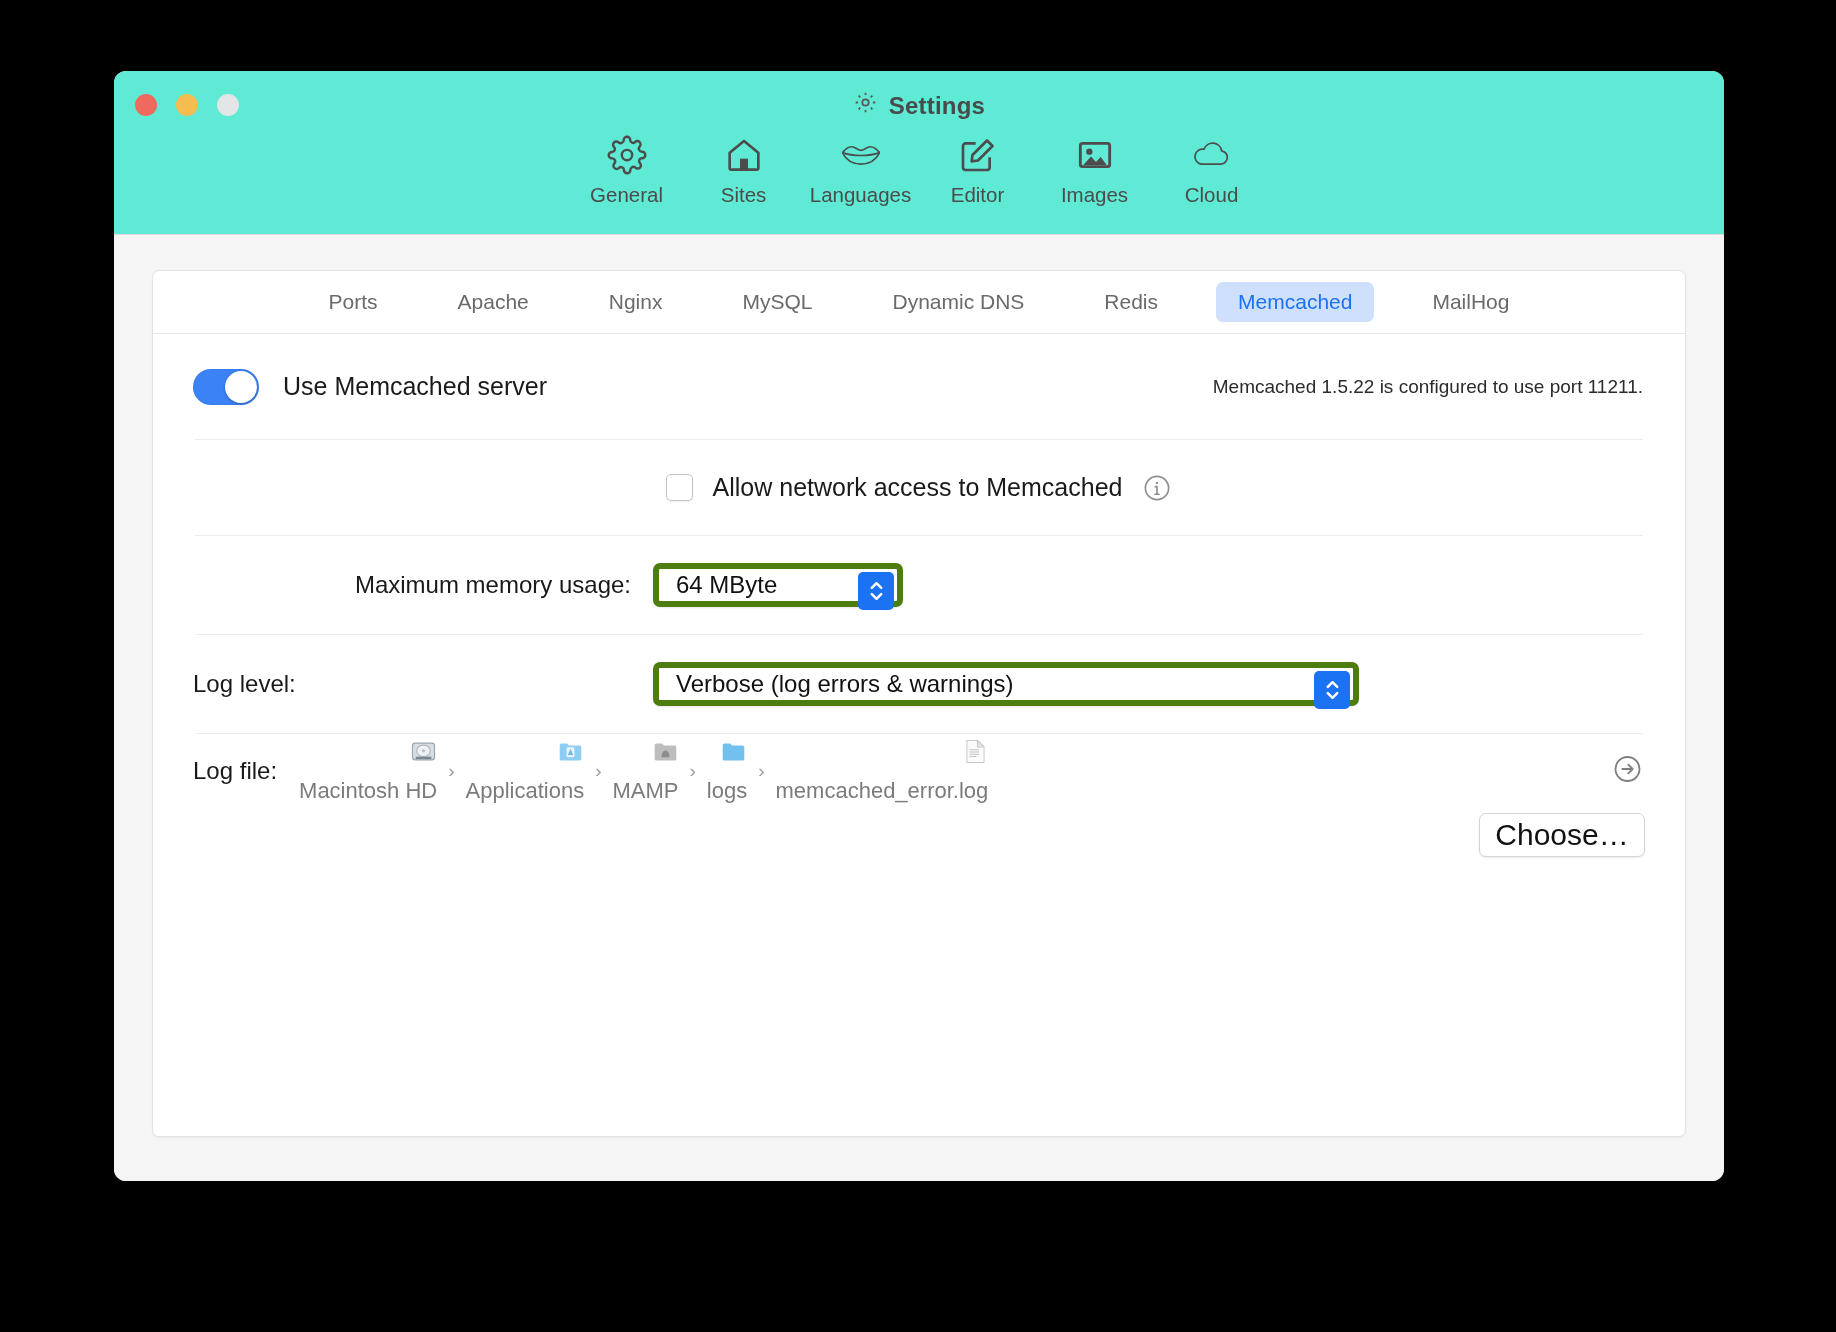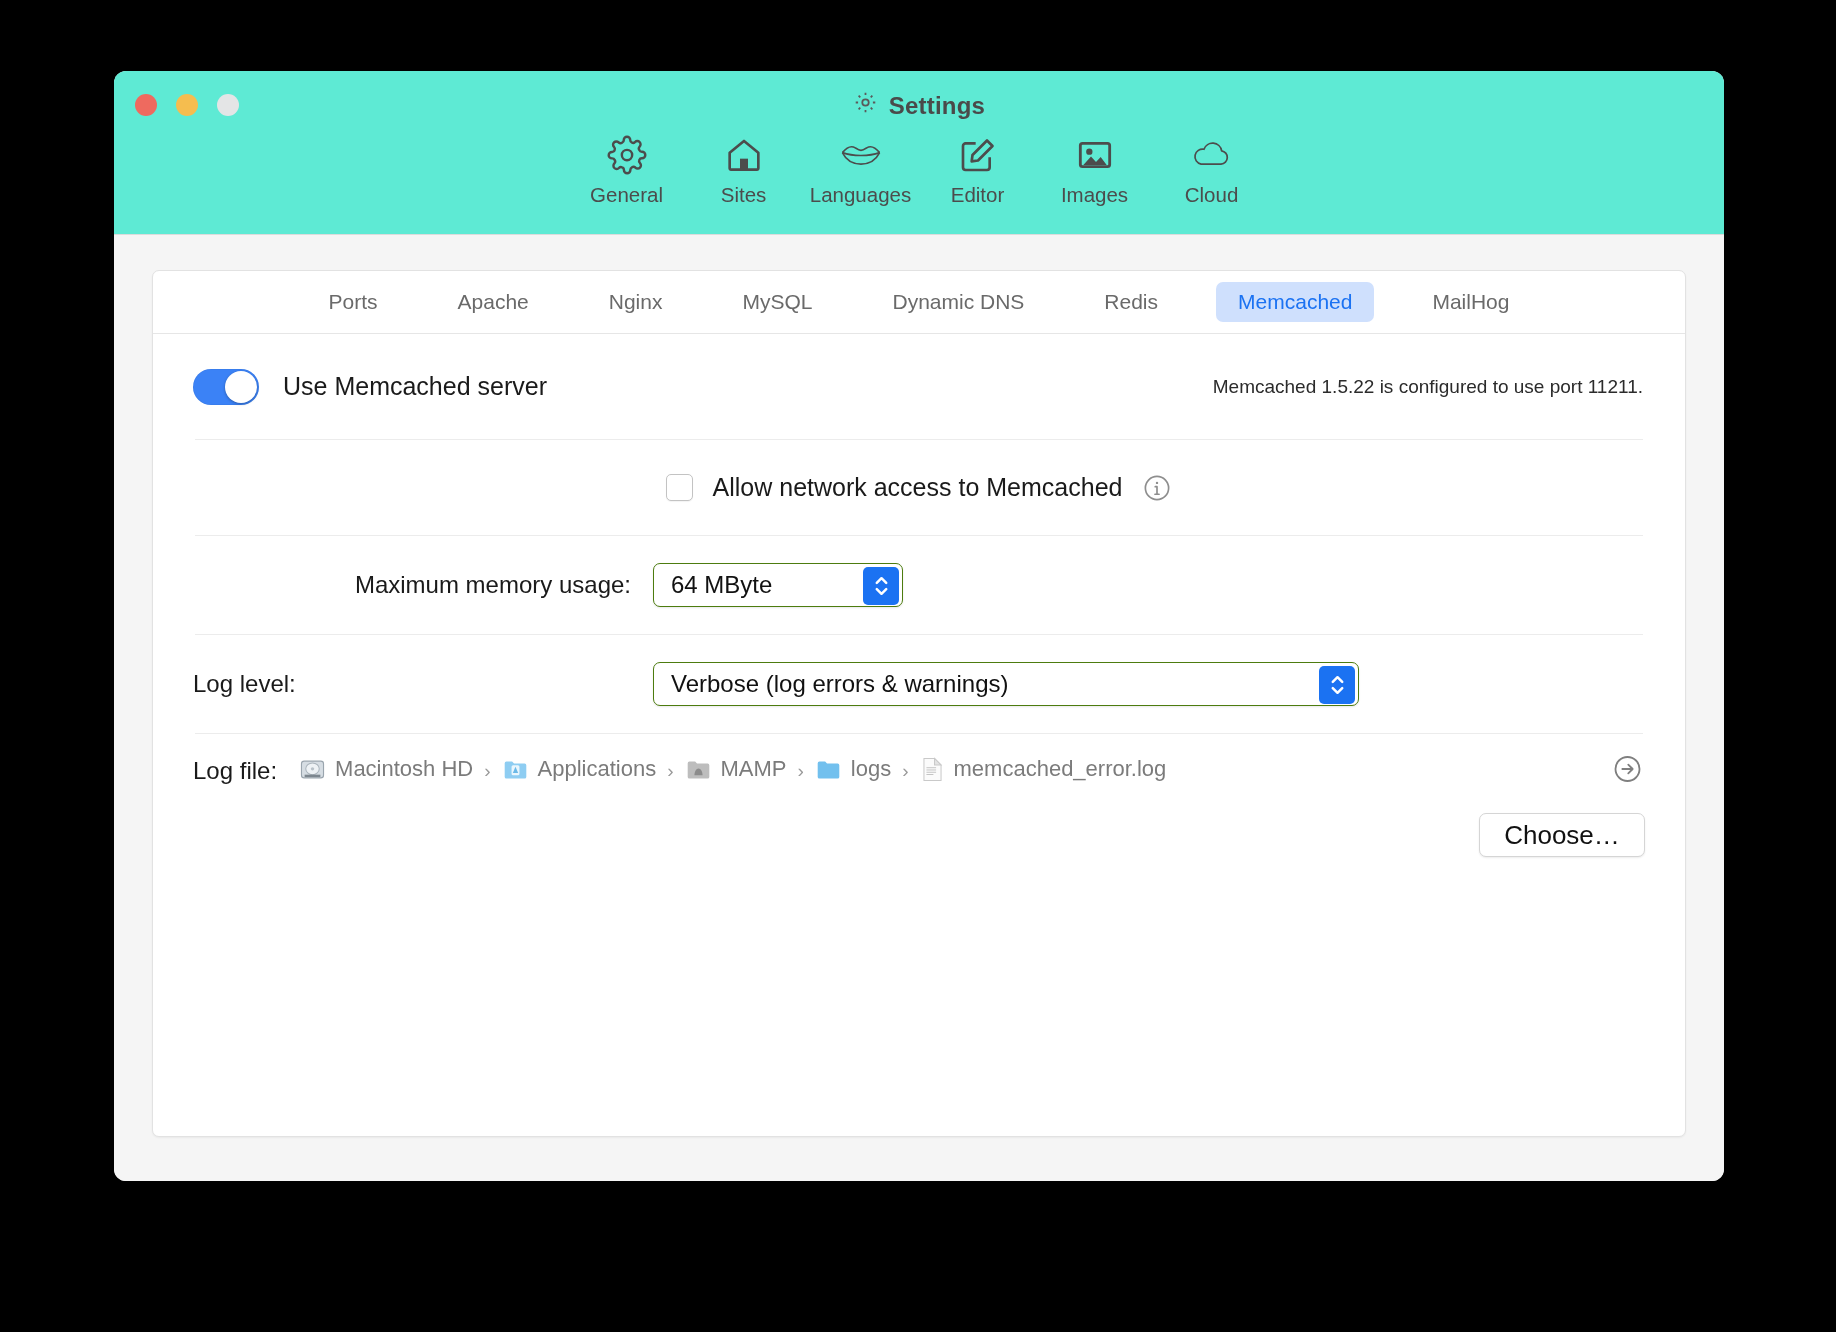--- a/index.html
+++ b/index.html
@@ -143,21 +143,21 @@
   }
   #check-label { font-size: 25px; color: #1a1a1a; margin-left: 20px; white-space: nowrap; }
   .info-icon { margin-left: 20px; display: flex; align-items: center; }
 
   
   #row-memory { height: 98px; align-items: center; }
   .field-label { font-size: 24px; color: #1a1a1a; white-space: nowrap; }
   .popup {
     position: relative;
     background: #ffffff;
-    border: 1px solid #4d7c0f;
+    border: 6px solid #4d7c0f;
     border-radius: 7px;
     box-shadow: 0 1px 2px rgba(0,0,0,.09);
     height: 44px;
     display: flex; align-items: center;
     padding: 0 52px 0 17px;
     font-size: 24px; color: #111;
     white-space: nowrap;
     cursor: default;
   }
   .popup .stepper {
@@ -168,35 +168,35 @@
     align-items: center; justify-content: center; gap: 3px;
   }
 
   
   #row-loglevel { height: 98px; align-items: center; }
 
   
   #row-logfile { height: 74px; align-items: center; position: relative; }
   #logfile-label { font-size: 24px; color: #1a1a1a; margin-right: 22px; }
   .crumbs { display: flex; align-items: center; gap: 0px; }
-  .crumb { display: flex; align-items: flex-start; gap: 9px; }
+  .crumb { display: flex; align-items: flex-end; gap: 9px; flex-direction: column; }
   .crumb .crumb-text { font-size: 22px; color: #7b7b7b; white-space: nowrap; }
   .crumb-sep { font-size: 19px; color: #9a9a9a; margin: 0 11px; }
   .goto-icon { position: absolute; right: 2px; top: 50%; transform: translateY(-50%); }
 
   
   #row-choose { height: 54px; justify-content: flex-end; }
   #choose-button {
     background: #ffffff;
     border: 1px solid #d5d5d5;
     border-radius: 7px;
     box-shadow: 0 1px 2px rgba(0,0,0,.08);
     height: 44px; min-width: 166px;
     display: flex; align-items: center; justify-content: center;
-    font-size: 26px; color: #111;
+    font-size: 30px; color: #111;
     cursor: default;
   }
 
   
   .mini-icon { flex: none; }
 </style>
 </head>
 <body>
 
 <div id="window">

